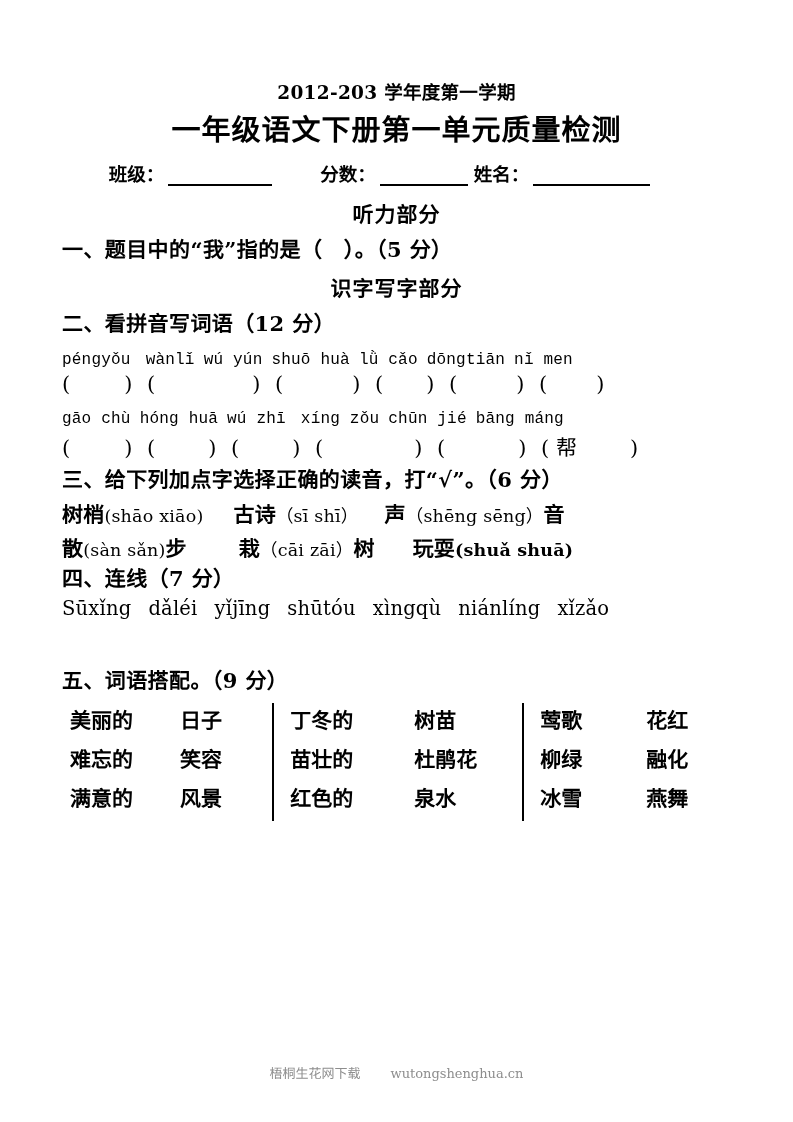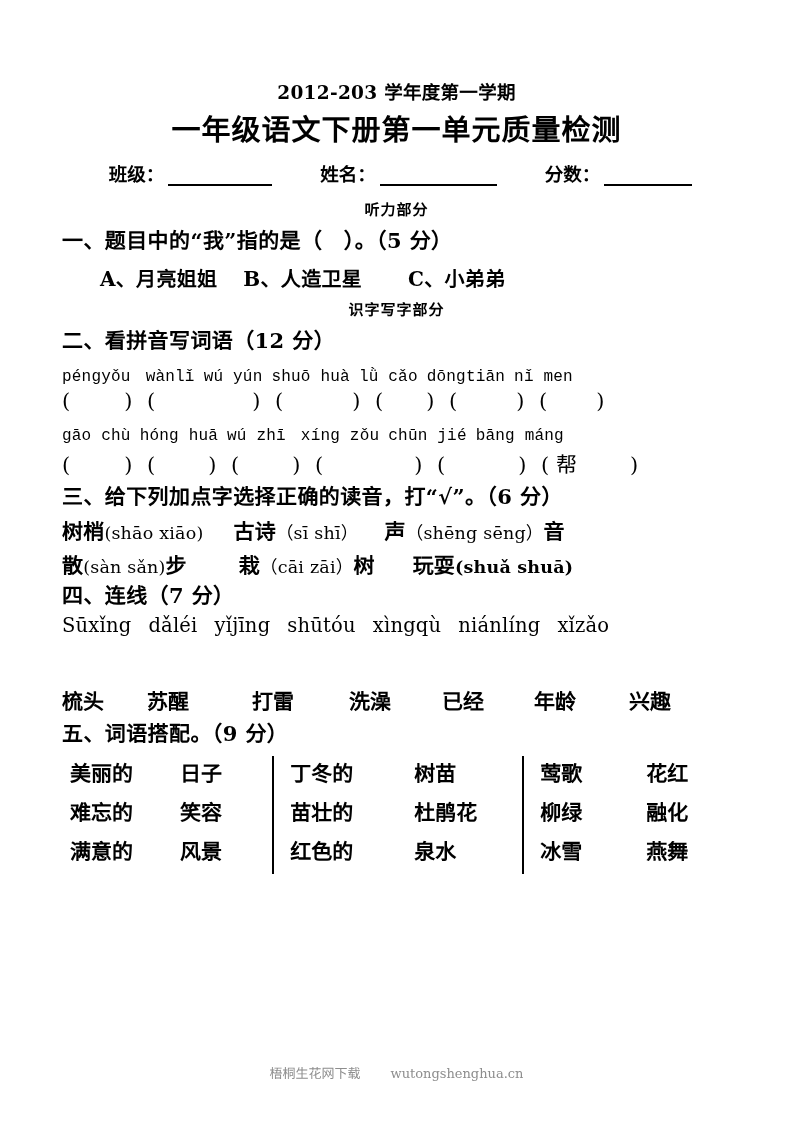--- a/index.html
+++ b/index.html
@@ -62,21 +62,21 @@
     height: 14px;
   }
   .blank-class { width: 104px; margin-right: 42px; }
   .blank-name  { width: 117px; margin-right: 42px; }
   .blank-score { width: 88px; }
 
   
   .part-heading {
     text-align: center;
     font-weight: bold;
-    font-size: 15px;
+    font-size: 21px;
     margin: 0 0 9px 0;
     letter-spacing: 1px;
   }
   .part-heading.second { margin-top: 6px; }
 
   .q-heading {
     font-weight: bold;
     font-size: 21px;
     margin: 0 0 8px 0;
     letter-spacing: 0.4px;
@@ -214,35 +214,32 @@
 
   <div class="school-year">2012-203 学年度第一学期</div>
   <h1 class="main-title">一年级语文下册第一单元质量检测</h1>
 
   <div class="info-row">
     <div class="info-field">
       <span class="info-label">班级：</span>
       <span class="blank-line blank-class"></span>
     </div>
     <div class="info-field">
+      <span class="info-label">分数：</span>
+      <span class="blank-line blank-score"></span>
+    </div>
+    <div class="info-field">
       <span class="info-label">姓名：</span>
       <span class="blank-line blank-name"></span>
     </div>
-    <div class="info-field">
-      <span class="info-label">分数：</span>
-      <span class="blank-line blank-score"></span>
-    </div>
   </div>
 
   <div class="part-heading">听力部分</div>
 
   <div class="q-heading">一、题目中的“我”指的是（　）。（5 分）</div>
-  <div class="choices">
-    <span>A、月亮姐姐</span><span class="gapA"></span><span>B、人造卫星</span><span class="gapB"></span><span>C、小弟弟</span>
-  </div>
 
   <div class="part-heading second">识字写字部分</div>
 
   <div class="q-heading tight">二、看拼音写词语（12 分）</div>
 
   <div class="pinyin-row"><span>péngyǒu</span><span class="sp-md"></span><span>wànlǐ</span><span class="sp-sm"></span><span>wú yún</span><span class="sp-sm"></span><span>shuō huà</span><span class="sp-sm"></span><span>lǜ cǎo</span><span class="sp-sm"></span><span>dōngtiān</span><span class="sp-sm"></span><span>nǐ men</span></div>
 
   <div class="bracket-row"><span class="brk bk-a">(<span class="brk-inner" style="width:54px"></span>)</span><span class="brk bk-b">(<span class="brk-inner" style="width:97px"></span>)</span><span class="brk bk-c">(<span class="brk-inner" style="width:69px"></span>)</span><span class="brk bk-d">(<span class="brk-inner" style="width:43px"></span>)</span><span class="brk bk-e">(<span class="brk-inner" style="width:59px"></span>)</span><span class="brk bk-f">(<span class="brk-inner" style="width:49px"></span>)</span></div>
 
   <div class="pinyin-row"><span>gāo chù</span><span class="sp-sm"></span><span>hóng huā</span><span class="sp-sm"></span><span>wú zhī</span><span class="sp-md"></span><span>xíng zǒu</span><span class="sp-sm"></span><span>chūn jié</span><span class="sp-sm"></span><span>bāng máng</span></div>
@@ -254,29 +251,20 @@
   <div class="tone-line"><span>树梢</span><span class="py">(shāo xiāo)</span><span class="gap1"></span><span>古诗</span><span class="py">（sī shī）</span><span class="gap2"></span><span>声</span><span class="py">（shēng sēng）</span><span>音</span></div>
 
   <div class="tone-line"><span>散</span><span class="py">(sàn sǎn)</span><span>步</span><span class="gap3"></span><span>栽</span><span class="py">（cāi zāi）</span><span>树</span><span class="gap4"></span><span>玩耍</span><span class="py-b">(shuǎ shuā)</span></div>
 
   <div class="q-heading tight">四、连线（7 分）</div>
 
   <div class="match-pinyin"><span>Sūxǐng</span><span class="gp"></span><span>dǎléi</span><span class="gp"></span><span>yǐjīng</span><span class="gp"></span><span>shūtóu</span><span class="gp"></span><span>xìngqù</span><span class="gp"></span><span>niánlíng</span><span class="gp"></span><span>xǐzǎo</span></div>
 
   <div class="match-gap"></div>
 
-  <div class="match-words">
-      <span class="w" style="width:85px">梳头</span>
-      <span class="w" style="width:105px">苏醒</span>
-      <span class="w" style="width:97px">打雷</span>
-      <span class="w" style="width:93px">洗澡</span>
-      <span class="w" style="width:92px">已经</span>
-      <span class="w" style="width:95px">年龄</span>
-      <span class="w">兴趣</span>
-    </div>
 
   <div class="q-heading tight">五、词语搭配。（9 分）</div>
 
   <div class="pair-table">
     <div class="pair-col c1">
       <div class="pair-row">
           <span class="pair-left">美丽的</span>
           <span>日子</span>
         </div>
       <div class="pair-row">

